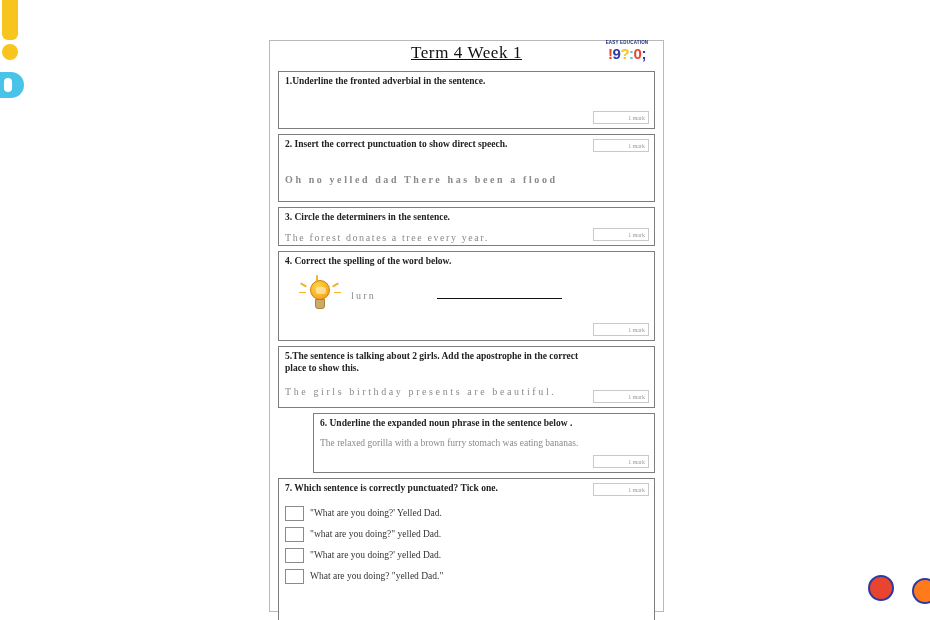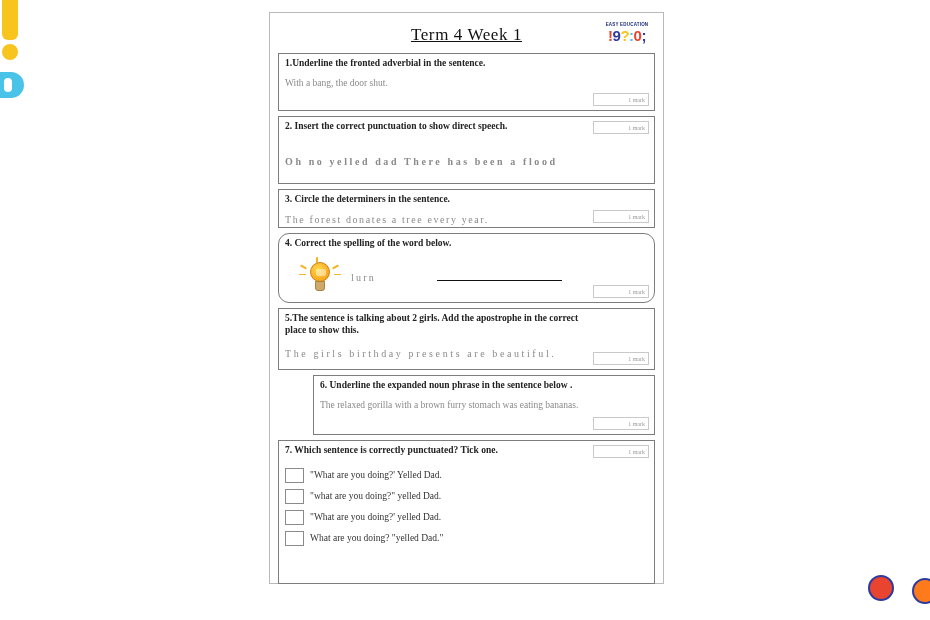--- a/index.html
+++ b/index.html
@@ -58,25 +58,25 @@
     border-radius: 50%;
     background: #e8442f;
     border: 2px solid #2d3aa0;
   }
   .deco-dot-a { left: 868px; top: 575px; }
   .deco-dot-b { left: 912px; top: 578px; background: #ff7a1a; }
 
   
   .sheet {
     position: absolute;
-    left: 269px; top: 12px;
+    left: 269px; top: 40px;
     width: 395px; height: 572px;
     background: #ffffff;
     border: 1px solid #b9b9b9;
-    padding: 10px 8px 8px 8px;
+    padding: 0 8px 8px 8px;
   }
 
   .sheet-head {
     position: relative;
     height: 30px;
   }
   .sheet-title {
     text-align: center;
     font-family: "Liberation Serif", serif;
     font-size: 17px;
@@ -152,21 +152,21 @@
   .mark-tr { right: 5px; top: 4px; }
 
   
   .q1 { height: 58px; }
   
   .q2 { height: 68px; }
   .q2 .answer { margin-top: 22px; font-weight: bold; }
   
   .q3 { height: 39px; }
   
-  .q4 { height: 70px; border-radius: 11px; }
+  .q4 { height: 90px; }
   .q4-row {
     position: relative;
     display: flex;
     align-items: center;
     margin-top: 10px;
     height: 36px;
   }
   .bulb-wrap {
     position: relative;
     width: 44px; height: 36px;
@@ -264,21 +264,20 @@
     <div class="logo">
       <div class="logo-top">EASY EDUCATION</div>
       <div class="logo-marks">
         <span>!</span><span>9</span><span>?</span><span>:</span><span>0</span><span>;</span>
       </div>
     </div>
   </div>
 
   <div class="q q1">
     <div class="q-text">1.Underline the fronted adverbial in the sentence.</div>
-    <div class="answer">With a bang, the door shut.</div>
     <div class="mark-box mark-br">1 mark</div>
   </div>
 
   <div class="q q2">
     <div class="q-text">2. Insert the correct punctuation to show direct speech.</div>
     <div class="answer wide">Oh no yelled dad There has been a flood</div>
     <div class="mark-box mark-tr">1 mark</div>
   </div>
 
   <div class="q q3">

